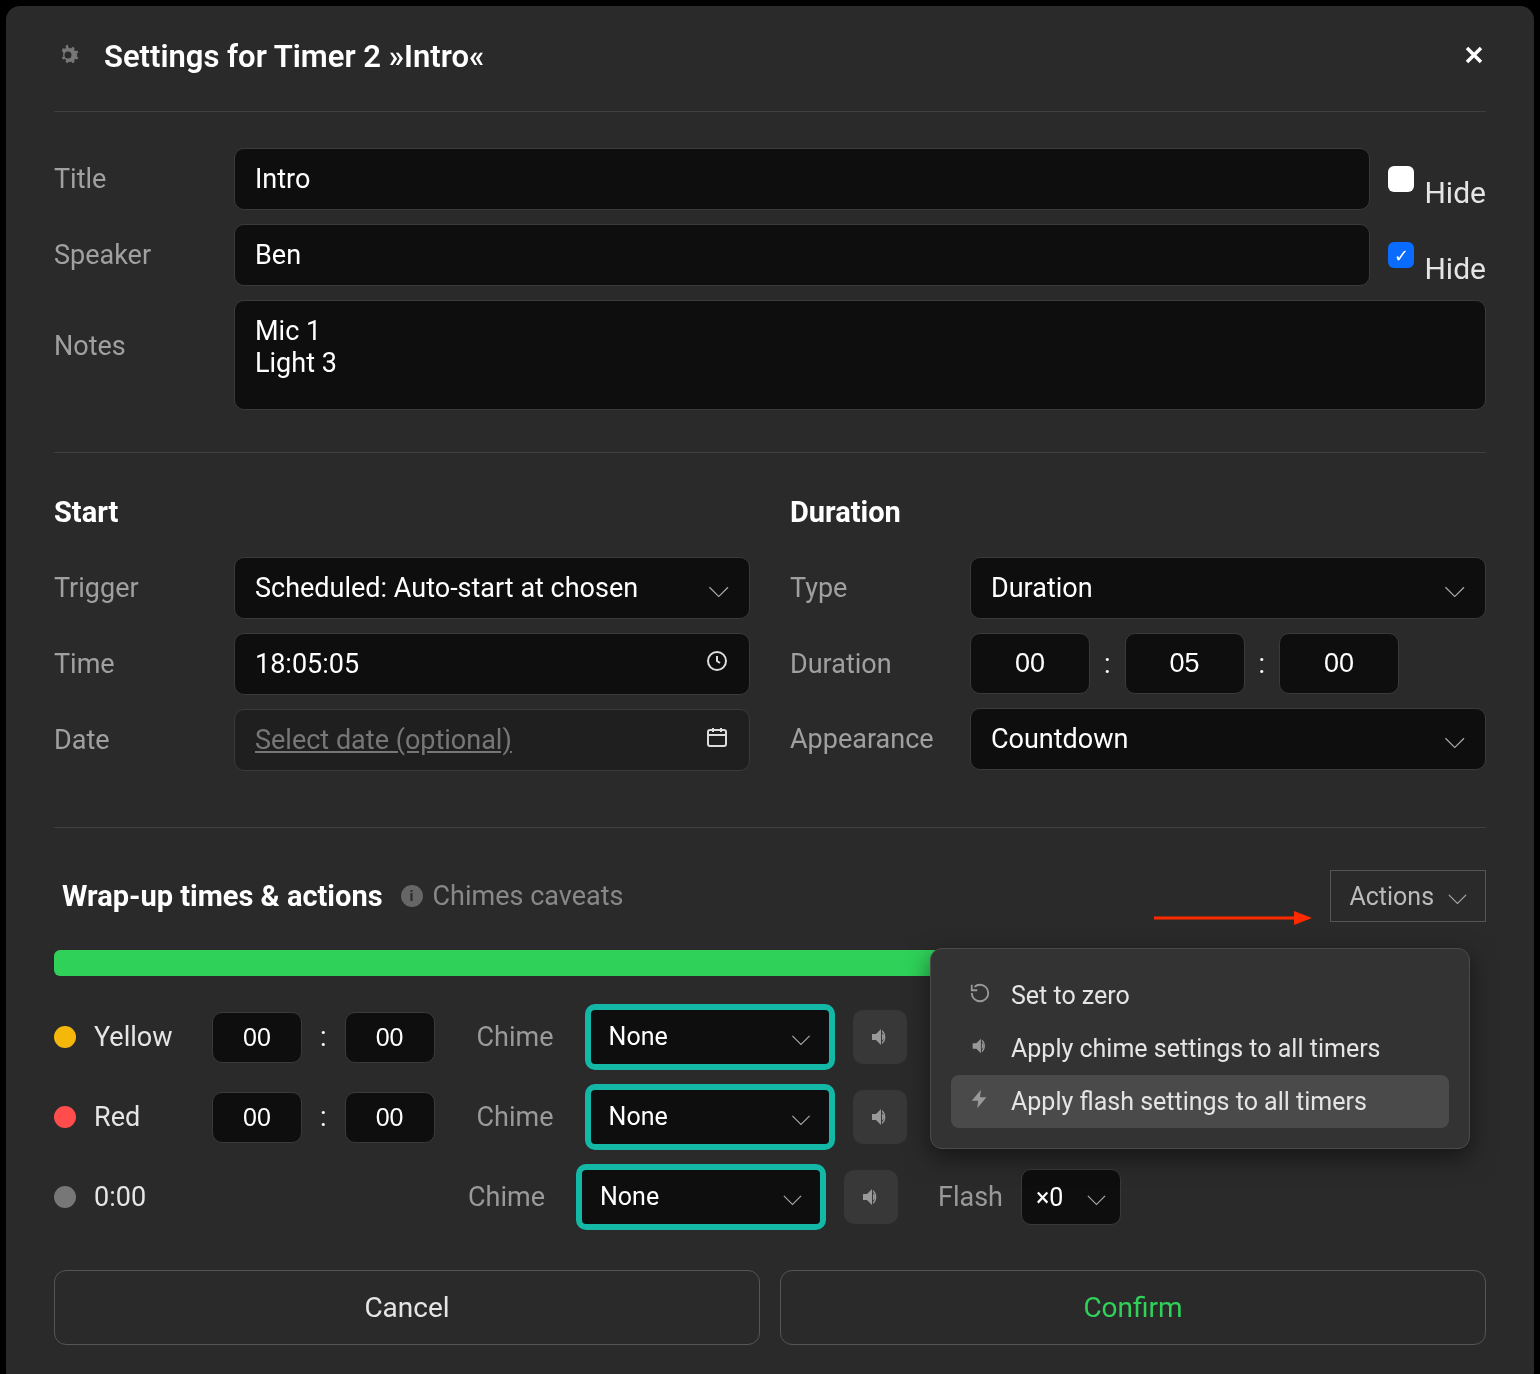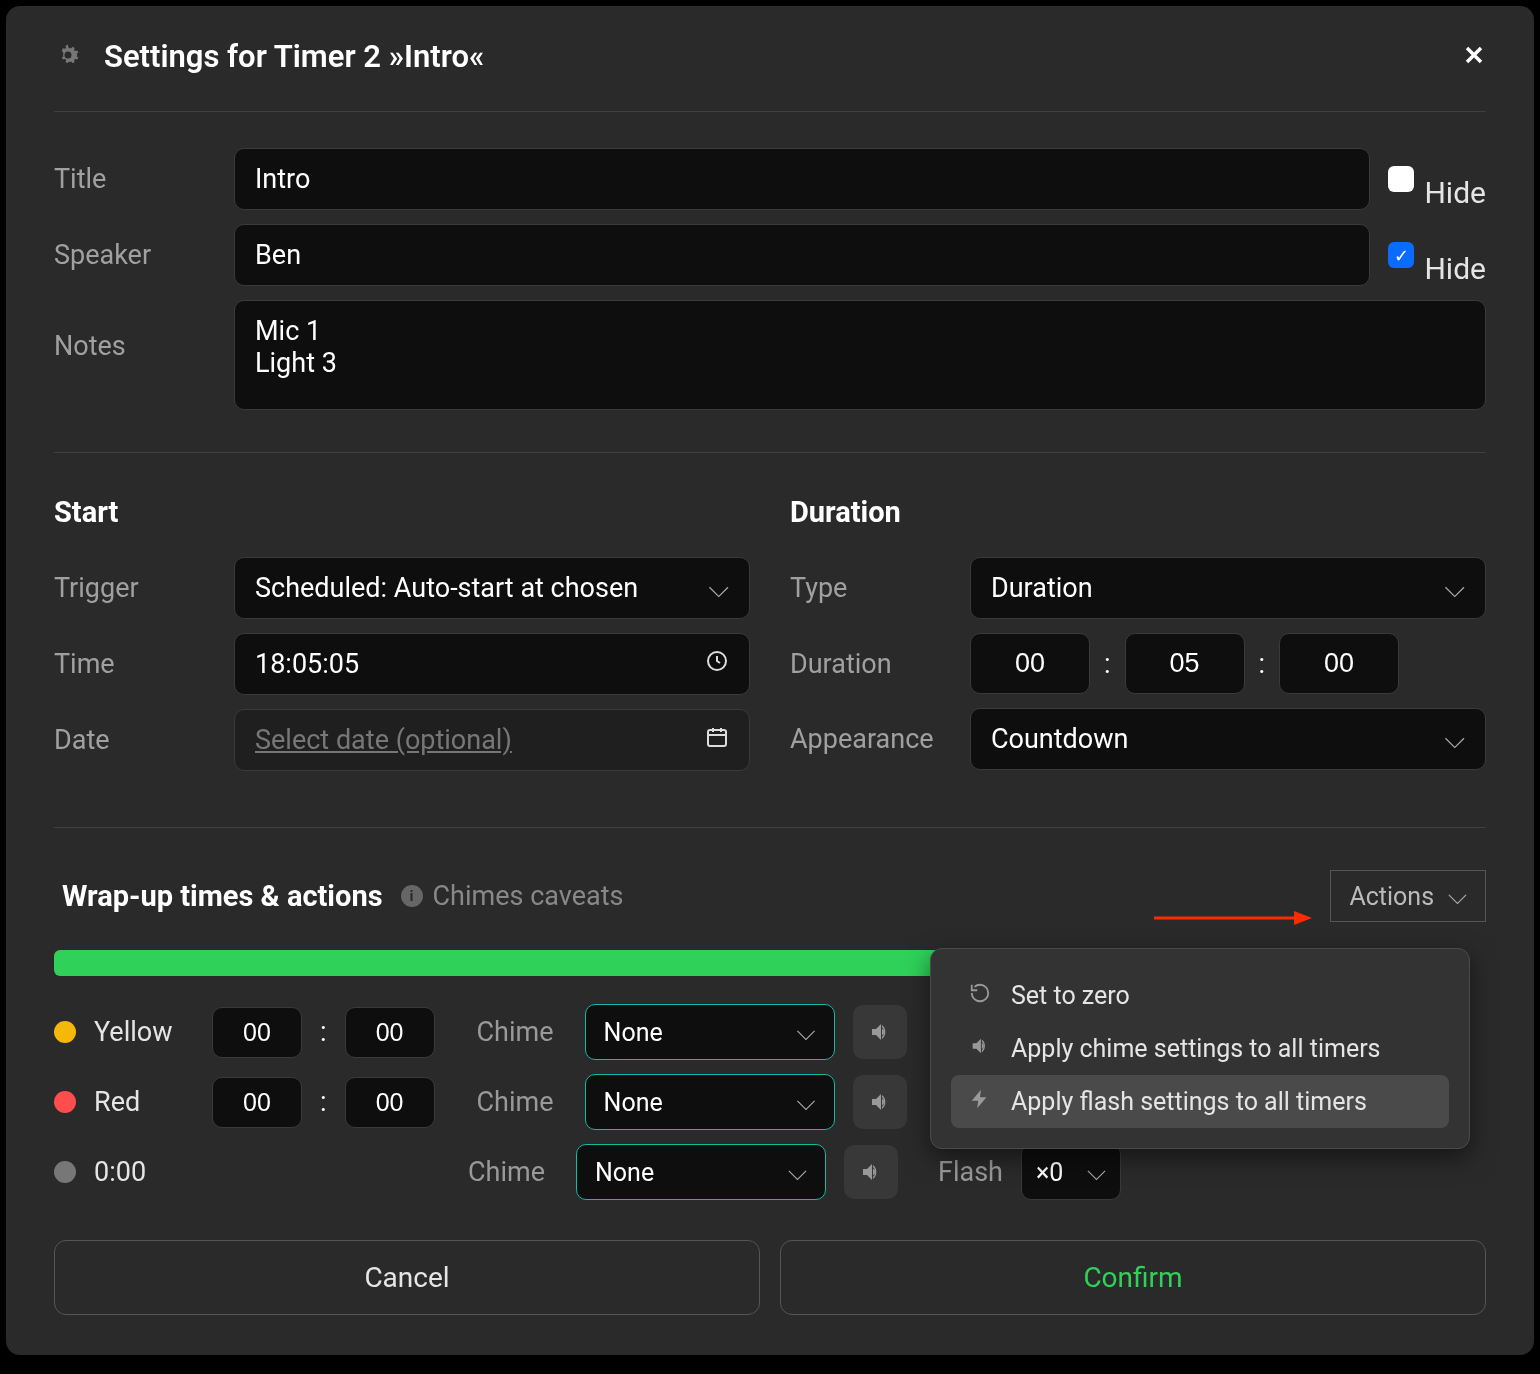--- a/index.html
+++ b/index.html
@@ -167,26 +167,26 @@
     border-radius:10px;
     padding:10px 0;
     text-align:center;
     color:#fff;
     font-size:25px;
   }
   .chime-label{color:#999;font-size:27px; margin-left:24px; width:90px;}
   .chime-select {
     width:250px;
     background:#0e0e0e;
-    border:1px solid #14b8a6;
+    border:6px solid #14b8a6;
     border-radius:10px;
     padding:12px 18px;
     color:#fff;
     font-size:25px;
-    display:flex;justify-content:space-between;align-items:flex-end;
+    display:flex;justify-content:space-between;align-items:flex-start;
   }
   .sound-icon {
     width:54px;height:54px;
     background:#383838;
     border-radius:10px;
     display:flex;align-items:center;justify-content:center;
     color:#999;
   }
   .flash-label{color:#999;font-size:27px;margin-left:22px;}
   .flash-select{

